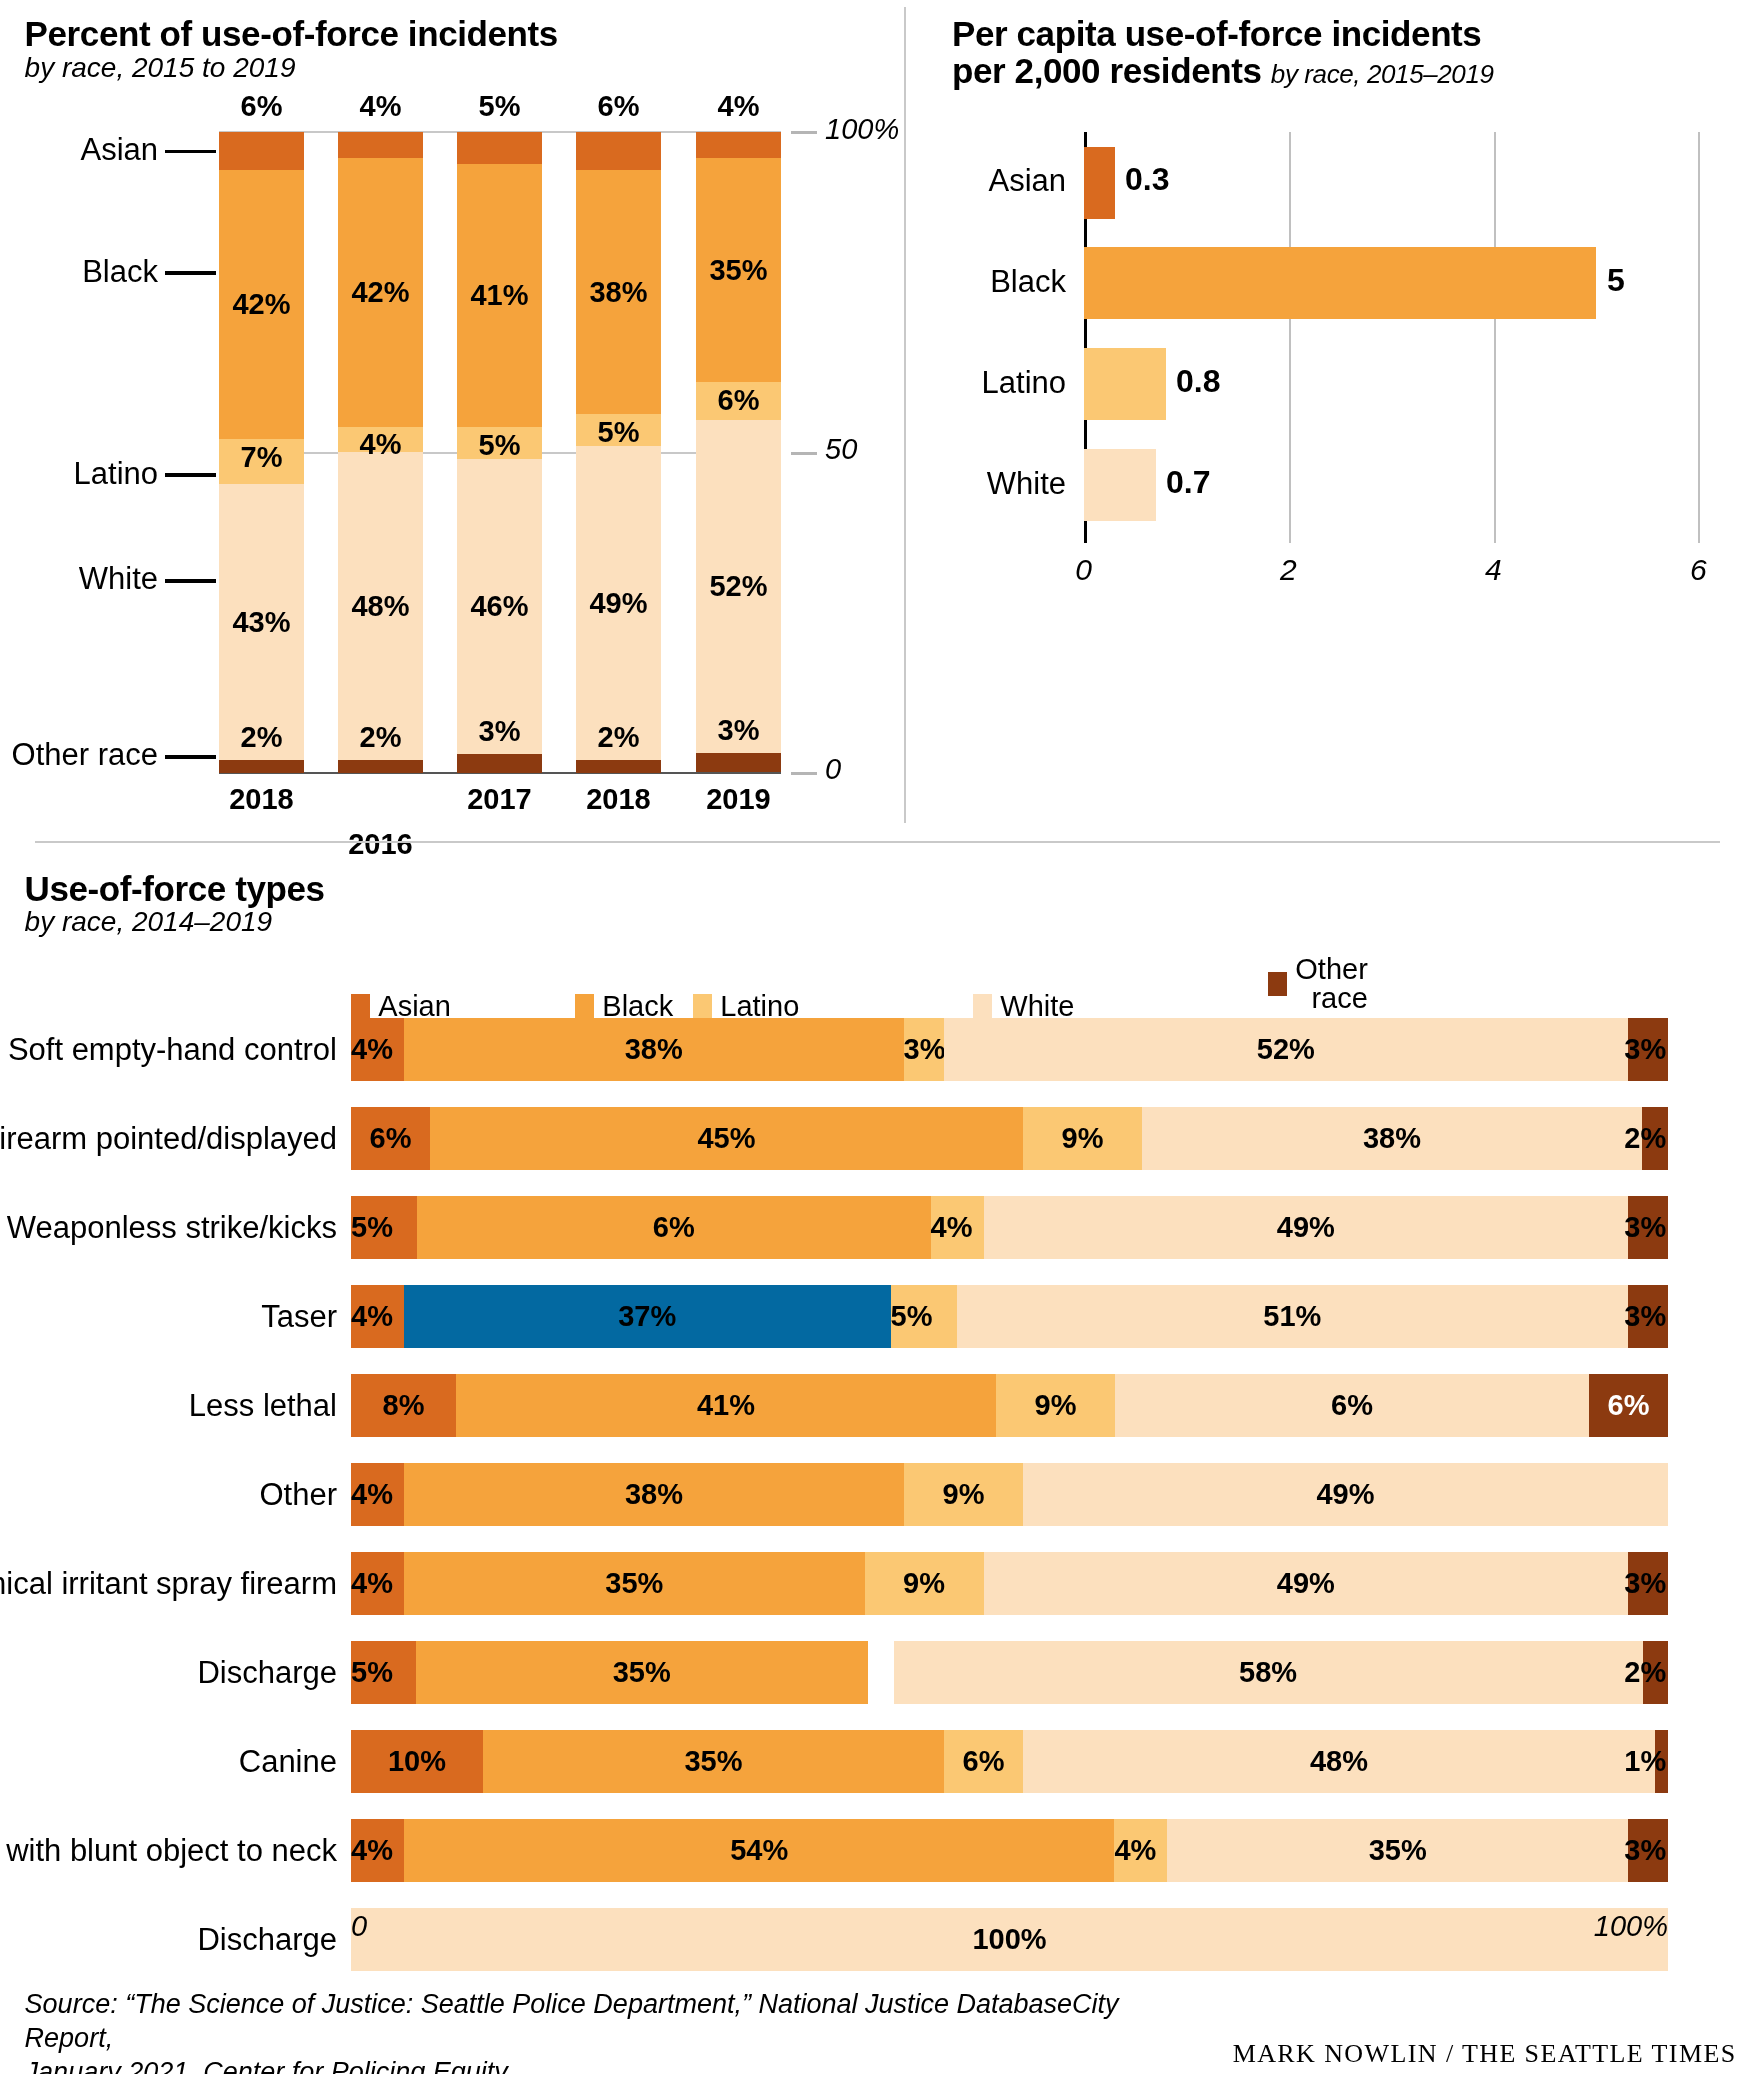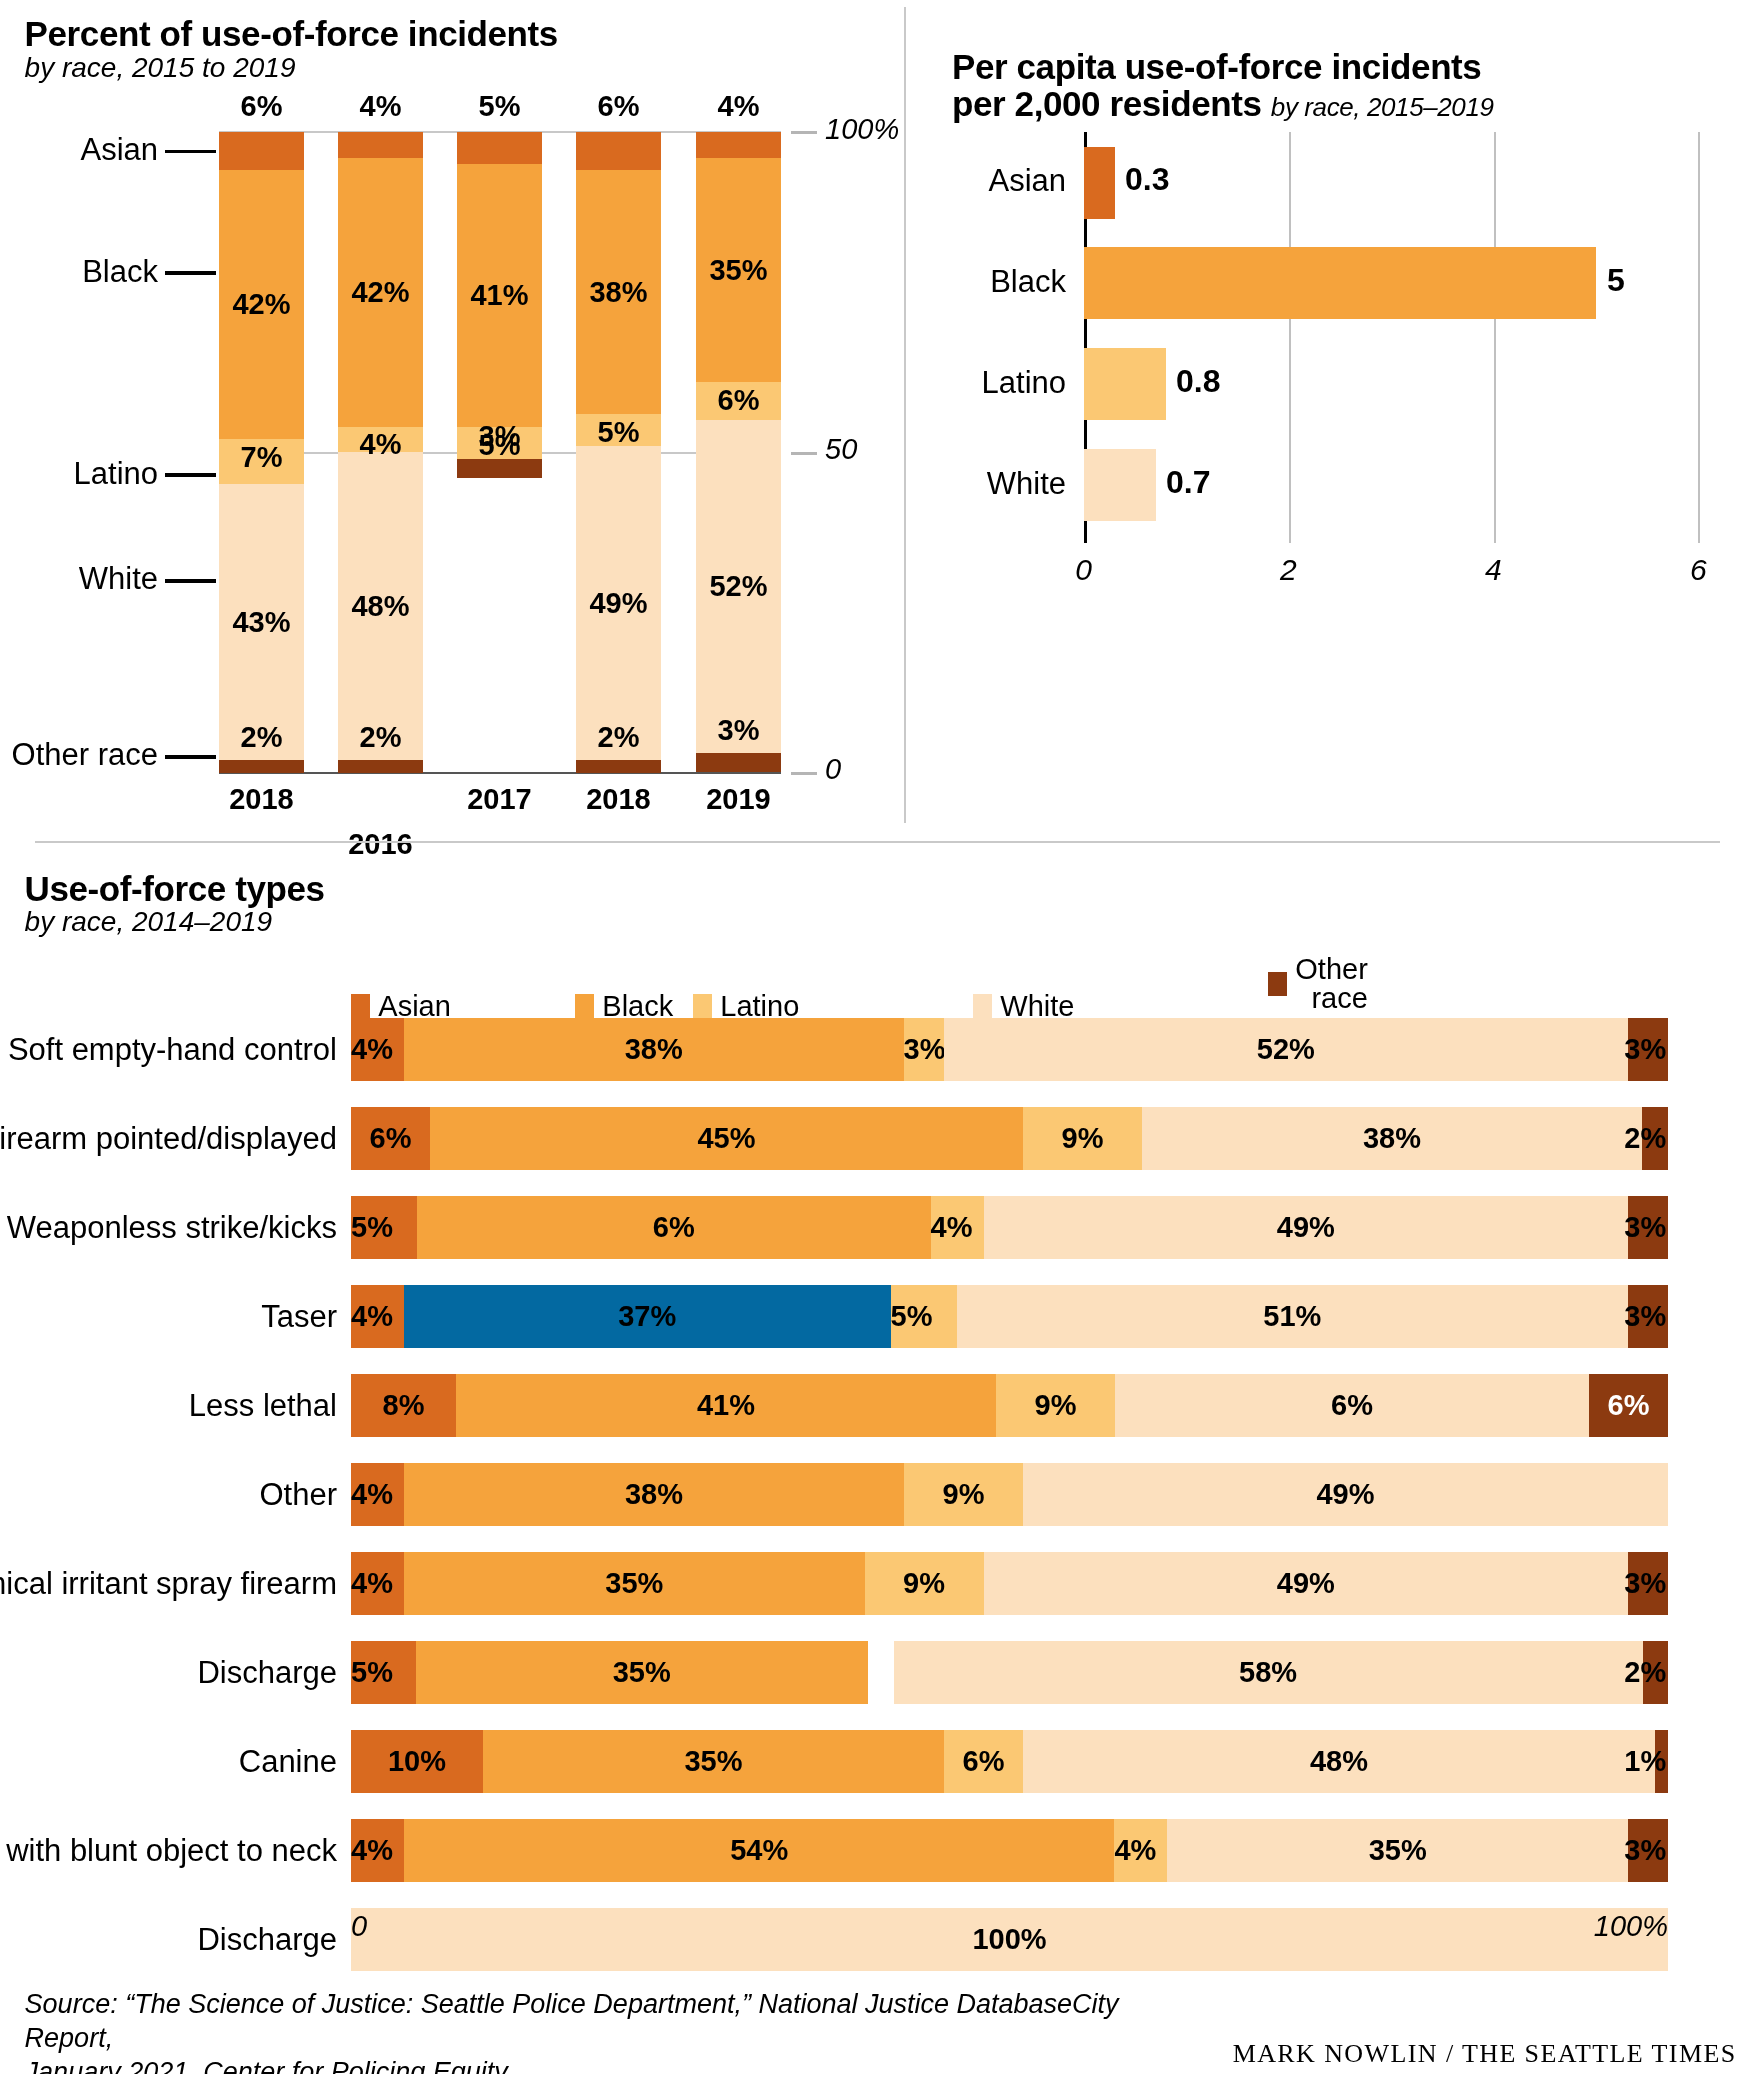--- a/index.html
+++ b/index.html
@@ -32,21 +32,21 @@
   .c1-seg span { font-weight:bold; font-size:29px; color:#000; position:relative; z-index:3; }
   .c1-top-lbl { position:absolute; width:85px; text-align:center; font-weight:bold; font-size:29px; top:-42px; }
   .c1-yearlbl { position:absolute; width:85px; text-align:center; font-weight:bold; font-size:29px; top:651px; }
   .c1-cat { position:absolute; font-size:31px; white-space:nowrap; text-align:right; }
   .c1-leader { position:absolute; height:3.5px; background:#000; }
   .c1-axlbl { position:absolute; font-style:italic; font-size:29px; }
   .c1-tick { position:absolute; height:2.6px; background:#b5b5b5; }
   .c1-gl { position:absolute; height:1.8px; background:#c8c8c8; }
 
   
-  #c2 { position:absolute; left:952px; top:16px; width:790px;margin-top:33px; }
+  #c2 { position:absolute; left:952px; top:16px; width:790px; }
   #c2-plot { position:absolute; left:1084px; top:132px; width:614px; height:404px; }
   .c2-bar { position:absolute; left:0; }
   .c2-val { position:absolute; font-weight:bold; font-size:32px; }
   .c2-cat { position:absolute; font-size:31px; text-align:right; width:158px; }
   .c2-grid { position:absolute; width:1.8px; background:#c0c0c0; }
   .c2-zero { position:absolute; width:2.6px; background:#000; }
   .c2-tick { position:absolute; font-style:italic; font-size:30px; }
 
   
   #c3 { position:absolute; left:0; top:860px; width:1756px; height:1132px; }
@@ -128,20 +128,23 @@
       </div>
       <div class="c1-top-lbl" style="left: 119px;">4%</div>
       <div class="c1-yearlbl" style="left: 119px; margin-top: 45px;">2016</div>
       <div class="c1-col" style="left: 238px;">
         <div class="c1-seg" style="height: 32px; background: rgb(217, 106, 31);"></div>
         <div class="c1-seg" style="height: 263px; background: rgb(245, 163, 60);">
           <span>41%</span>
         </div>
         <div class="c1-seg" style="height: 32px; background: rgb(251, 200, 115);">
           <span style="position: absolute; top: 1.8px;">5%</span>
+        </div>
+        <div class="c1-seg" style="height: 295px; background: rgb(252, 224, 190);">
+          <span>46%</span>
         </div>
         <div class="c1-seg" style="height: 19px; background: rgb(140, 58, 16);">
           <span style="position: absolute; top: -39px;">3%</span>
         </div>
       </div>
       <div class="c1-top-lbl" style="left: 238px;">5%</div>
       <div class="c1-yearlbl" style="left: 238px;">2017</div>
       <div class="c1-col" style="left: 357px;">
         <div class="c1-seg" style="height: 38px; background: rgb(217, 106, 31);"></div>
         <div class="c1-seg" style="height: 244px; background: rgb(245, 163, 60);">

